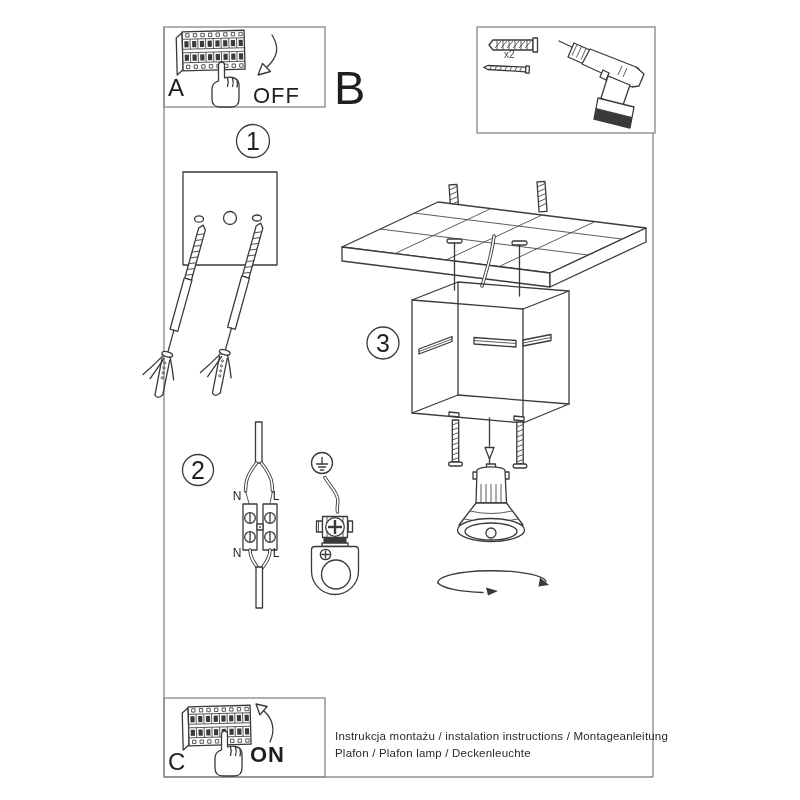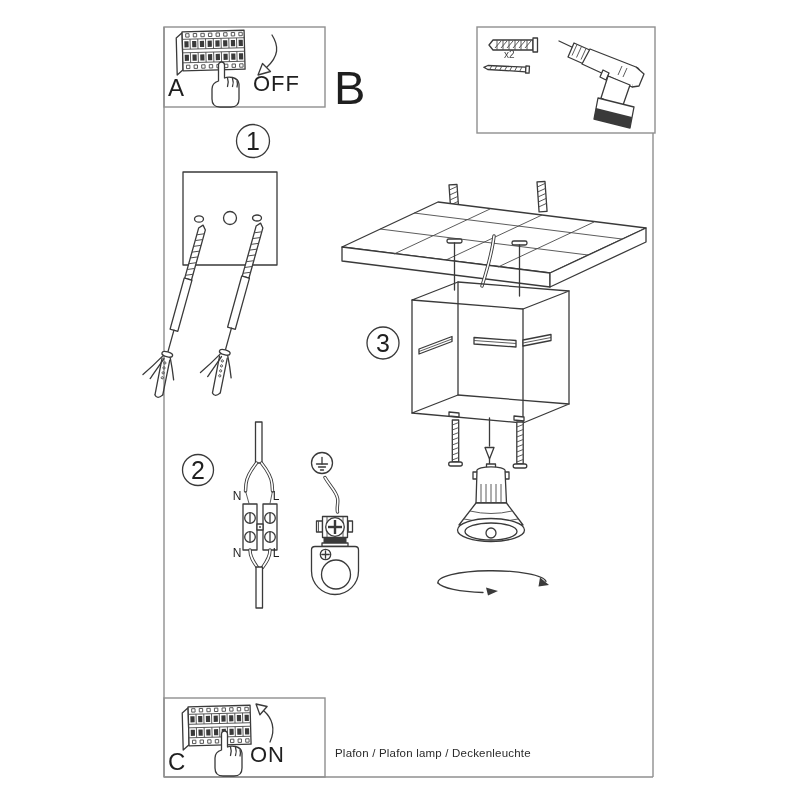--- a/index.html
+++ b/index.html
@@ -370,27 +370,28 @@
     <g>
       <path class="ln" d="M438,583 A54,11.5 0 0 1 546,581.5"></path>
       <path class="ln" d="M438,583 A54,11.5 0 0 0 483,592.5"></path>
       <path class="dk" d="M549,585 L540,577.5 L538.5,586.5 Z"></path>
       <path class="dk" d="M498,591 L486,587.5 L488,595.5 Z"></path>
     </g>
   </g>
 </svg>
 
 <div class="t lab" style="left:168px;top:76px;">A</div>
-<div class="t sw" style="left:253px;top:73px;">OFF</div>
+<div class="t sw" style="left:253px;top:85px;">OFF</div>
 <div class="t big" style="left:334px;top:64px;">B</div>
 <div class="t tiny" style="left:504px;top:50px;">x2</div>
 <div class="t num" style="left:236px;top:129px;">1</div>
 <div class="t num" style="left:181px;top:458px;">2</div>
 <div class="t num" style="left:366px;top:331px;">3</div>
 <div class="t nl" style="left:230px;top:490px;">N</div>
 <div class="t nl" style="left:269px;top:490px;">L</div>
 <div class="t nl" style="left:230px;top:547px;">N</div>
 <div class="t nl" style="left:269px;top:547px;">L</div>
 <div class="t lab" style="left:168px;top:750px;">C</div>
-<div class="t sw" style="left:250px;top:744px;">ON</div>
+<div class="t sw" style="left:250px;top:744px;font-weight:bold;">ON</div>
+<div class="t foot" style="left:335px;top:731px;">Instrukcja montażu / instalation instructions / Montageanleitung</div>
 <div class="t foot" style="left:335px;top:748px;">Plafon / Plafon lamp / Deckenleuchte</div>
 
 </div>
 
 </body></html>

